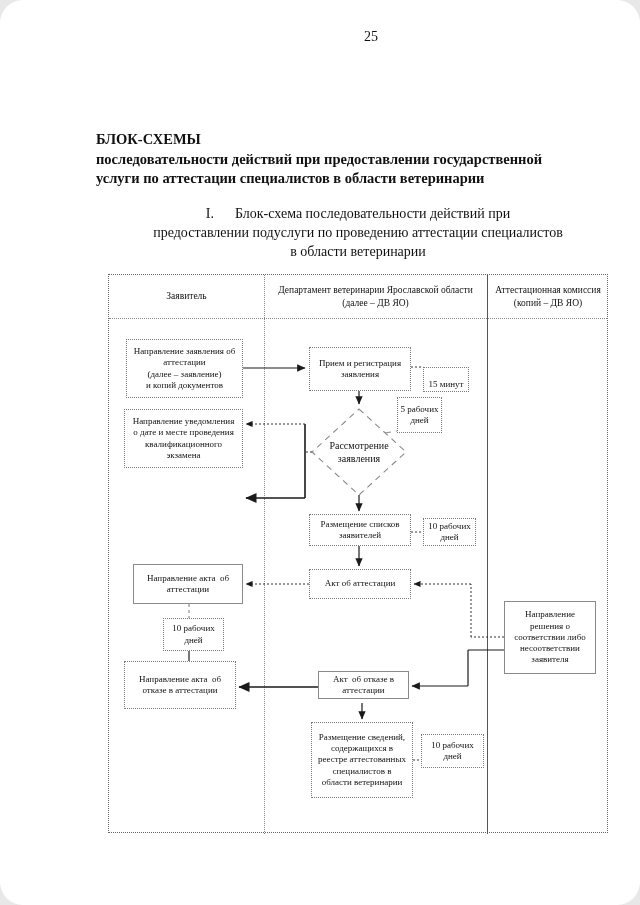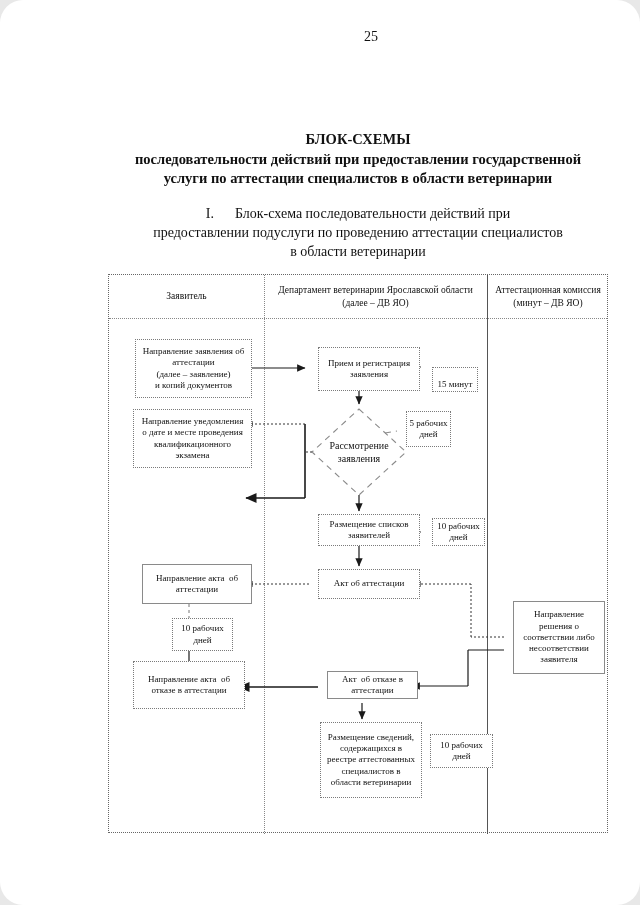--- a/index.html
+++ b/index.html
@@ -1,36 +1,36 @@
 <!DOCTYPE html>
 <html><head>
 <meta charset="utf-8">
 <style>
   html,body{margin:0;padding:0;background:#e8e8e8;}
   .page{position:relative;width:640px;height:905px;background:#ffffff;margin:0 auto;
         font-family:"Liberation Serif","DejaVu Serif",serif;color:#111;overflow:hidden;border-radius:23px;}
   .pre{white-space:pre-line;}
   .pagenum{position:absolute;left:364px;top:29px;font-size:14px;}
   .appendix{position:absolute;left:363px;top:63px;font-size:14px;line-height:20px;}
-  .doc-title{position:absolute;left:96px;top:130px;width:524px;text-align:center;
+  .doc-title{position:absolute;left:96px;top:130px;width:524px;
              font-size:14.5px;font-weight:bold;line-height:19.5px;}
   .section-title{position:absolute;left:96px;top:204px;width:524px;text-align:center;
                  font-size:14px;line-height:19px;}
   
   .chart{position:absolute;left:108px;top:274px;width:500px;height:559px;
          border:1px dotted #666;box-sizing:border-box;}
   .vdiv1{position:absolute;left:155px;top:0;height:559px;width:0;border-left:1px dotted #888;z-index:0;}
   .vdiv2{position:absolute;left:378px;top:0;height:559px;width:0;border-left:1px solid #555;z-index:0;}
   .hsep{position:absolute;left:0;top:43px;width:100%;height:0;border-top:1px dotted #888;z-index:0;}
   .colhead{position:absolute;top:0;height:43px;display:flex;align-items:center;justify-content:center;
            text-align:center;font-size:9.5px;line-height:13px;z-index:2;}
   .connectors{position:absolute;left:0;top:0;z-index:1;}
   .box{position:absolute;border:1px dotted #7a7a7a;background:#fff;display:flex;align-items:center;
        justify-content:center;text-align:center;font-size:9px;line-height:1.25;color:#111;
-       box-sizing:border-box;padding:1px;z-index:2;margin-left:9px;}
+       box-sizing:border-box;padding:1px;z-index:2;}
   .box.solid{border-style:solid;border-color:#8a8a8a;}
   .dlabel{position:absolute;left:200px;top:164px;width:100px;text-align:center;font-size:10px;
           line-height:1.3;z-index:2;}
   .s{stroke:#1a1a1a;stroke-width:1.2;fill:none;}
   .s2{stroke:#1a1a1a;stroke-width:1.6;fill:none;}
   .d{stroke:#333;stroke-width:1;stroke-dasharray:2 2;fill:none;}
   .dm{fill:none;stroke:#8a8a8a;stroke-width:1.1;stroke-dasharray:6 5;}
   .dd{stroke:#777;stroke-width:1;stroke-dasharray:3 3;}
 </style>
 </head>
@@ -57,21 +57,21 @@
 
     <div class="colhead" style="left:0;width:155px;">
       <span class="pre">Заявитель</span>
     </div>
     <div class="colhead" style="left:155px;width:223px;">
       <span class="pre">Департамент ветеринарии Ярославской области
 (далее – ДВ ЯО)</span>
     </div>
     <div class="colhead" style="left:378px;width:122px;">
       <span class="pre">Аттестационная комиссия
-(минут – ДВ ЯО)</span>
+(копий – ДВ ЯО)</span>
     </div>
 
     <svg class="connectors" width="500" height="559" viewBox="0 0 500 559">
       <defs>
         <marker id="arr" viewBox="0 0 8 8" refX="7.5" refY="4" markerWidth="7" markerHeight="7" orient="auto-start-reverse">
           <path d="M0,0.5 L8,4 L0,7.5 z" fill="#1a1a1a"></path>
         </marker>
       </defs>
       <g>
         <line x1="134" y1="93" x2="196" y2="93" class="s" marker-end="url(#arr)"></line>
@@ -164,21 +164,21 @@
 отказе в аттестации</span>
     </div>
 
     <div class="box" style="left:200px;top:72px;width:102px;height:44px;">
       <span class="pre">Прием и регистрация
 заявления</span>
     </div>
     <div class="box" style="left:314px;top:92px;width:46px;height:25px;align-items:flex-end;">
       <span class="pre">15 минут</span>
     </div>
-    <div class="box" style="left:288px;top:136px;width:45px;height:36px;text-align:center;">
+    <div class="box" style="left:288px;top:122px;width:45px;height:36px;text-align:center;">
       <span class="pre">5 рабочих
 дней</span>
     </div>
     <div class="dlabel pre">Рассмотрение
 заявления</div>
     <div class="box" style="left:200px;top:239px;width:102px;height:32px;">
       <span class="pre">Размещение списков
 заявителей</span>
     </div>
     <div class="box" style="left:314px;top:243px;width:53px;height:28px;">

